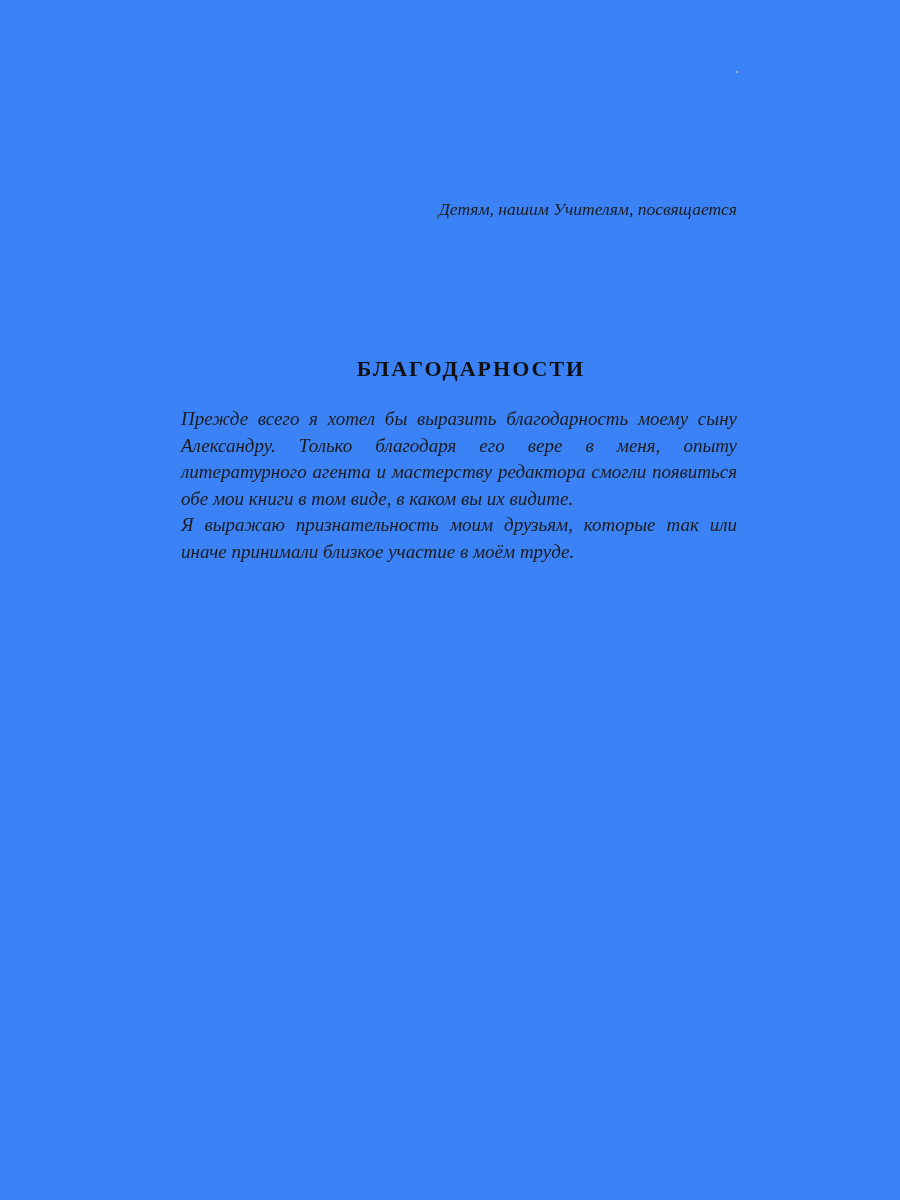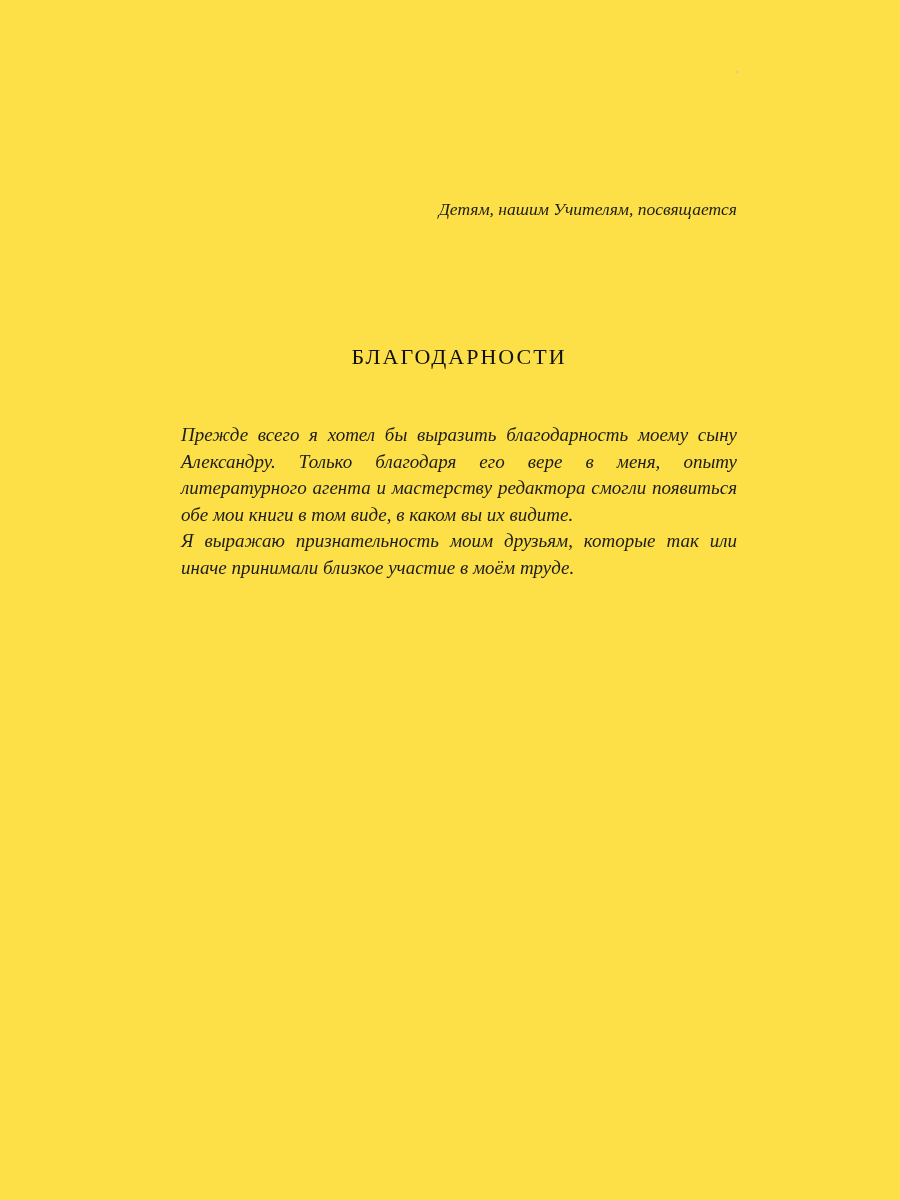--- a/index.html
+++ b/index.html
@@ -4,50 +4,50 @@
 <style>
   html, body {
     margin: 0;
     padding: 0;
     background: #ffffff;
   }
   .page {
     position: relative;
     width: 900px;
     height: 1200px;
-    background: #fde047;
+    background: #3b82f6;
     font-family: "Liberation Serif", serif;
     color: #141414;
     overflow: hidden;
   }
   .text-block {
     position: absolute;
     left: 181px;
     width: 556px;
   }
   .dedication {
     top: 198px;
     text-align: right;
     font-style: italic;
     font-size: 17.5px;
     line-height: 1.3;
     color: #1c1c1c;
   }
   .heading {
     top: 344px;
-    margin: 0;
+    margin: 12px;
     text-align: center;
-    font-weight: normal;
+    font-weight: bold;
     font-style: normal;
     font-size: 22px;
     letter-spacing: 2px;
     color: #101010;
   }
   .body-text {
-    top: 422px;
+    top: 406px;
     font-style: italic;
     font-size: 19px;
     line-height: 26.5px;
     text-align: justify;
     color: #1c1c1c;
   }
   .body-text p {
     margin: 0;
     padding: 0;
     text-indent: 0;

